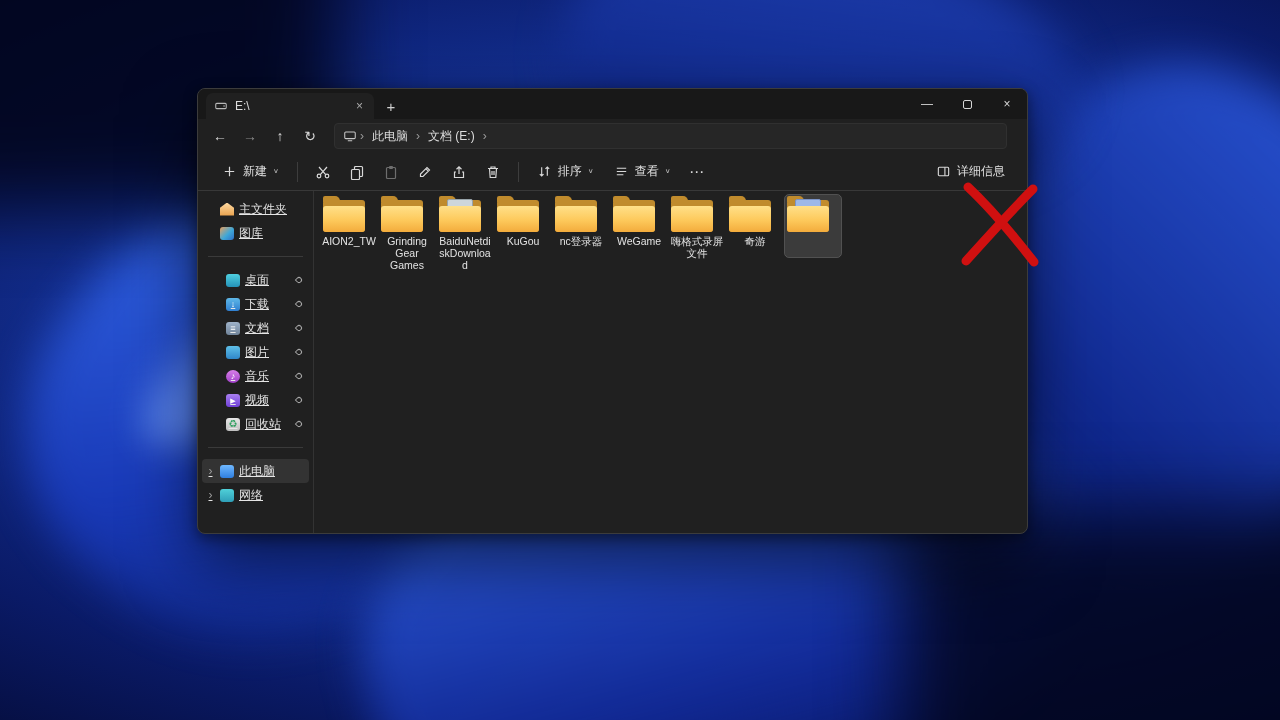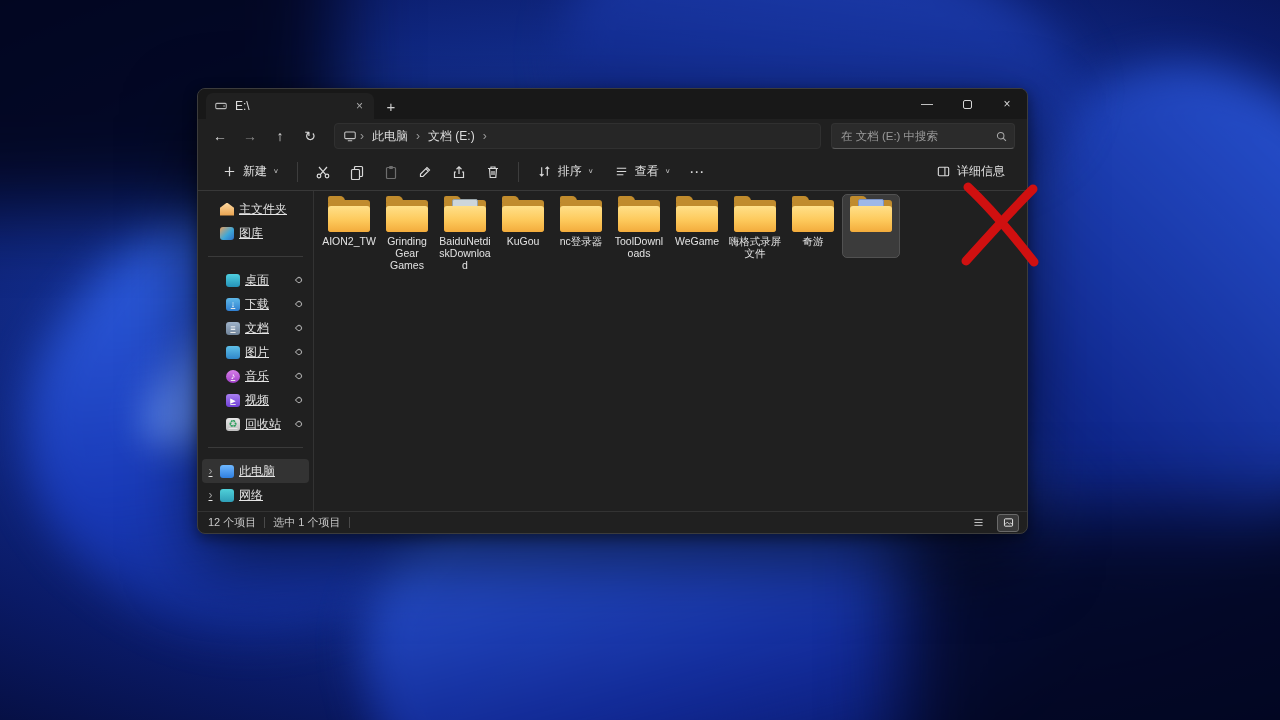--- a/index.html
+++ b/index.html
@@ -93,21 +93,21 @@
   .pictures-icon { background:linear-gradient(#5fc0e8,#2f86c8); }
   .music-icon { background:linear-gradient(#d87fe8,#a040c8); border-radius:50%; }
   .videos-icon { background:linear-gradient(#a87ff0,#7040d8); font-size:7px; }
   .recycle-bin-icon { background:linear-gradient(#e8e8e8,#bfbfbf); color:#2f9f5f; font-size:10px; }
   .this-pc-icon { background:linear-gradient(#6fb8ff,#2f7fe0); }
   .network-icon { background:linear-gradient(#4fd0d8,#2f9fb8); }
 
   .main { flex:1; border-left:1px solid #333; position:relative; overflow:hidden; }
   .grid { display:flex; flex-wrap:wrap; align-items:flex-start; padding:4px 6px; }
   .tile { width:56px; margin:0 1px; padding:3px 1px 4px; border-radius:4px; display:flex;
-    flex-direction:column; align-items:center; }
+    flex-direction:column; }
   .tile.sel { background:rgba(255,255,255,.12); outline:1px solid rgba(255,255,255,.22); min-height:62px; }
   .folder { position:relative; width:44px; height:34px; flex:0 0 auto; }
   .folder .fback { position:absolute; left:1px; right:1px; top:2px; bottom:0; background:#c08b2d; border-radius:3px; }
   .folder .fback::before { content:""; position:absolute; top:-4px; left:0; width:17px; height:6px;
     background:#c08b2d; border-radius:2px 5px 0 0; }
   .folder .fprev { position:absolute; left:9px; top:1px; width:26px; height:17px; background:#cdd6db;
     border:1px solid #98a4aa; border-radius:2px; z-index:1; }
   .folder .fprev.blue { background:#9db8e8; border-color:#7a93c8; }
   .folder .ffront { position:absolute; left:1px; right:1px; bottom:0; height:26px; border-radius:3px; z-index:2;
     background:linear-gradient(180deg,#ffe089 0%,#fdc95b 55%,#f3ac3c 100%); }
@@ -169,27 +169,20 @@
       <svg class="ic" width="14" height="14" viewBox="0 0 16 16">
         <rect x="2" y="3.5" width="12" height="7.5" rx="1.2" fill="none" stroke="#c8c8c8" stroke-width="1.2"></rect>
         <path d="M5.5 13.5 H10.5" stroke="#c8c8c8" stroke-width="1.2"></path>
       </svg>
       <span class="crumb-sep">›</span>
       <span class="crumb">此电脑</span>
       <span class="crumb-sep">›</span>
       <span class="crumb">文档 (E:)</span>
       <span class="crumb-sep">›</span>
     </div>
-    <div class="searchbox">
-      <input type="text" placeholder="在 文档 (E:) 中搜索" style="">
-      <svg class="ic" width="13" height="13" viewBox="0 0 16 16">
-        <circle cx="7" cy="7" r="4" fill="none" stroke="#a8a8a8" stroke-width="1.3"></circle>
-        <path d="M10 10 L13.5 13.5" stroke="#a8a8a8" stroke-width="1.3"></path>
-      </svg>
-    </div>
   </div>
 
   <div class="toolbar">
     <div class="tb-btn">
       <svg class="ic" width="15" height="15" viewBox="0 0 16 16">
         <path d="M8 3 V13 M3 8 H13" stroke="#d9d9d9" stroke-width="1.3" fill="none"></path>
       </svg>
       <span>新建</span>
       <span class="caret">∨</span>
     </div>
@@ -372,27 +365,20 @@
               <i class="fback"></i>
               <i class="ffront"></i>
             </span>
             <span class="fname">nc登录器</span>
           </div>
           <div class="tile">
             <span class="folder">
               <i class="fback"></i>
               <i class="ffront"></i>
             </span>
-            <span class="fname">ToolDownloads</span>
-          </div>
-          <div class="tile">
-            <span class="folder">
-              <i class="fback"></i>
-              <i class="ffront"></i>
-            </span>
             <span class="fname">WeGame</span>
           </div>
           <div class="tile">
             <span class="folder">
               <i class="fback"></i>
               <i class="ffront"></i>
             </span>
             <span class="fname">嗨格式录屏文件</span>
           </div>
           <div class="tile">
@@ -407,37 +393,19 @@
               <i class="fback"></i>
               <i class="fprev blue"></i>
               <i class="ffront"></i>
             </span>
             <span class="fname"></span>
           </div>
         </div>
     </div>
   </div>
 
-  <div class="statusbar">
-    <span>12 个项目</span>
-    <span class="st-div"></span>
-    <span>选中 1 个项目</span>
-    <span class="st-div"></span>
-    <span class="st-spacer"></span>
-    <div class="st-btn">
-      <svg class="ic" width="13" height="13" viewBox="0 0 16 16">
-        <path d="M3 4.5 H13 M3 8 H13 M3 11.5 H13" fill="none" stroke="#c8c8c8" stroke-width="1.2"></path>
-      </svg>
-    </div>
-    <div class="st-btn active">
-      <svg class="ic" width="13" height="13" viewBox="0 0 16 16">
-        <rect x="3" y="3.5" width="10" height="9" rx="1" fill="none" stroke="#e8e8e8" stroke-width="1.2"></rect>
-        <path d="M3.5 10.5 L6.5 7.5 L9 10 L10.8 8.5 L12.5 10.2" fill="none" stroke="#e8e8e8" stroke-width="1"></path>
-      </svg>
-    </div>
-  </div>
 
 </div>
 
 <svg class="red-x" viewBox="0 0 84 90">
   <path d="M10 7 C 28 24, 48 46, 76 82" stroke="#d01010" stroke-width="9" fill="none" stroke-linecap="round"></path>
   <path d="M75 9 C 56 28, 34 52, 8 81" stroke="#d01010" stroke-width="9" fill="none" stroke-linecap="round"></path>
 </svg>
 
 </body></html>

